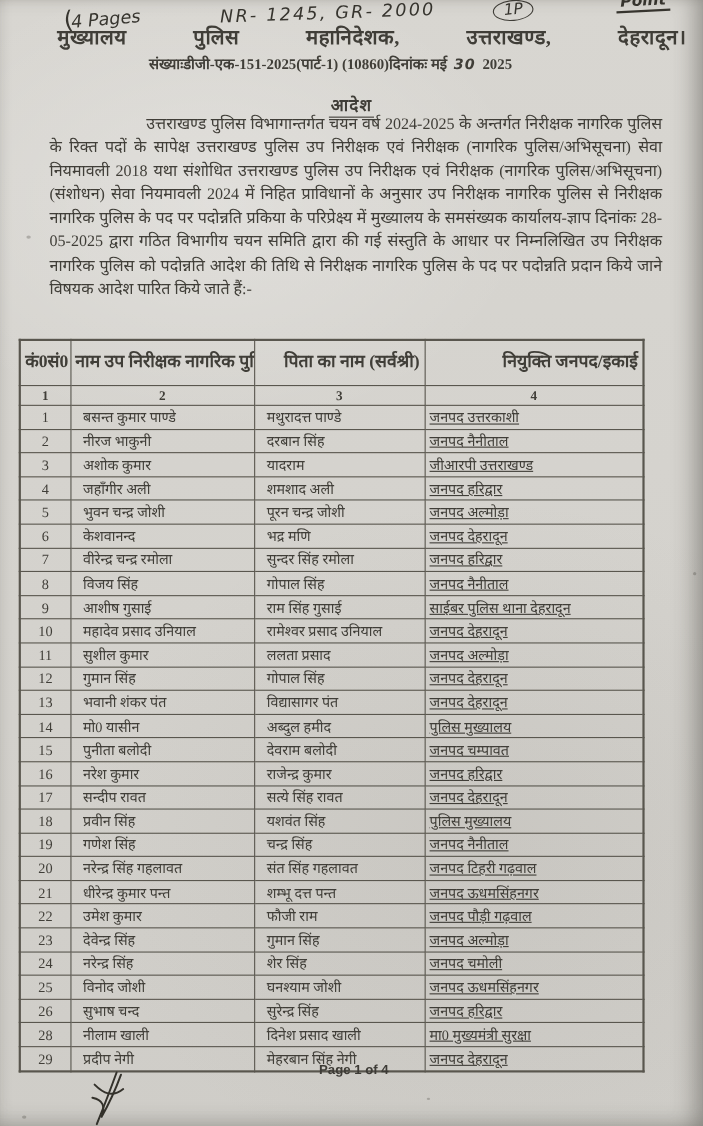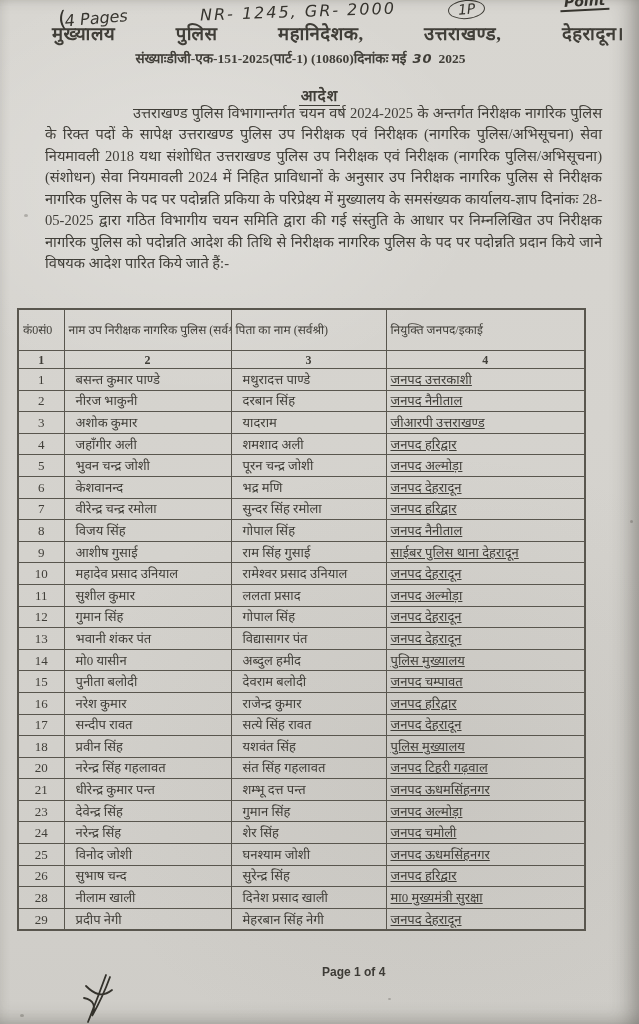--- a/index.html
+++ b/index.html
@@ -79,31 +79,31 @@
     position:absolute;top:308px;left:17px;
     width:567px;table-layout:fixed;
     border-collapse:collapse;
     font-size:13px;
   }
   table.promo th,table.promo td{
     border:1px solid #59564e;
     padding:0 4px;overflow:hidden;white-space:nowrap;
   }
   table.promo{border:2px solid #59564e;}
-  thead th{font-size:12px;font-weight:normal;height:40px;text-align:left;white-space:normal;line-height:1.25;padding:0 8px;}
+  thead th{font-size:16px;font-weight:bold;height:40px;text-align:right;white-space:normal;line-height:1.25;padding:0 8px;}
   tr.colnums td{height:17px;text-align:center;font-weight:bold;font-size:12px;line-height:1;}
   tbody td{height:20.6px;line-height:1;}
   tbody td.c0{text-align:center;}
   tbody td.c1,tbody td.c2{text-align:left;padding-left:11px;}
   tbody td.c3{text-align:left;text-decoration:underline;}
 
   .page-footer{
     position:absolute;top:965px;left:290px;
     font-family:"Liberation Sans",sans-serif;
-    font-size:12px;font-weight:bold;color:#3d3b36;margin-left:32px;
+    font-size:12px;font-weight:bold;color:#3d3b36;
   }
   .signature{position:absolute;top:972px;left:72px;}
 </style>
 </head>
 <body>
 
 <div class="page">
 
   <div class="hw hw-pages"><span class="paren">(</span><span>4 Pages</span></div>
   <div class="hw hw-ref">NR- 1245, GR- 2000</div>
@@ -248,30 +248,42 @@
           <td class="c2">सत्ये सिंह रावत</td>
           <td class="c3">जनपद देहरादून</td>
         </tr>
         <tr>
           <td class="c0">18</td>
           <td class="c1">प्रवीन सिंह</td>
           <td class="c2">यशवंत सिंह</td>
           <td class="c3">पुलिस मुख्यालय</td>
         </tr>
         <tr>
+          <td class="c0">19</td>
+          <td class="c1">गणेश सिंह</td>
+          <td class="c2">चन्द्र सिंह</td>
+          <td class="c3">जनपद नैनीताल</td>
+        </tr>
+        <tr>
           <td class="c0">20</td>
           <td class="c1">नरेन्द्र सिंह गहलावत</td>
           <td class="c2">संत सिंह गहलावत</td>
           <td class="c3">जनपद टिहरी गढ़वाल</td>
         </tr>
         <tr>
           <td class="c0">21</td>
           <td class="c1">धीरेन्द्र कुमार पन्त</td>
           <td class="c2">शम्भू दत्त पन्त</td>
           <td class="c3">जनपद ऊधमसिंहनगर</td>
+        </tr>
+        <tr>
+          <td class="c0">22</td>
+          <td class="c1">उमेश कुमार</td>
+          <td class="c2">फौजी राम</td>
+          <td class="c3">जनपद पौड़ी गढ़वाल</td>
         </tr>
         <tr>
           <td class="c0">23</td>
           <td class="c1">देवेन्द्र सिंह</td>
           <td class="c2">गुमान सिंह</td>
           <td class="c3">जनपद अल्मोड़ा</td>
         </tr>
         <tr>
           <td class="c0">24</td>
           <td class="c1">नरेन्द्र सिंह</td>

